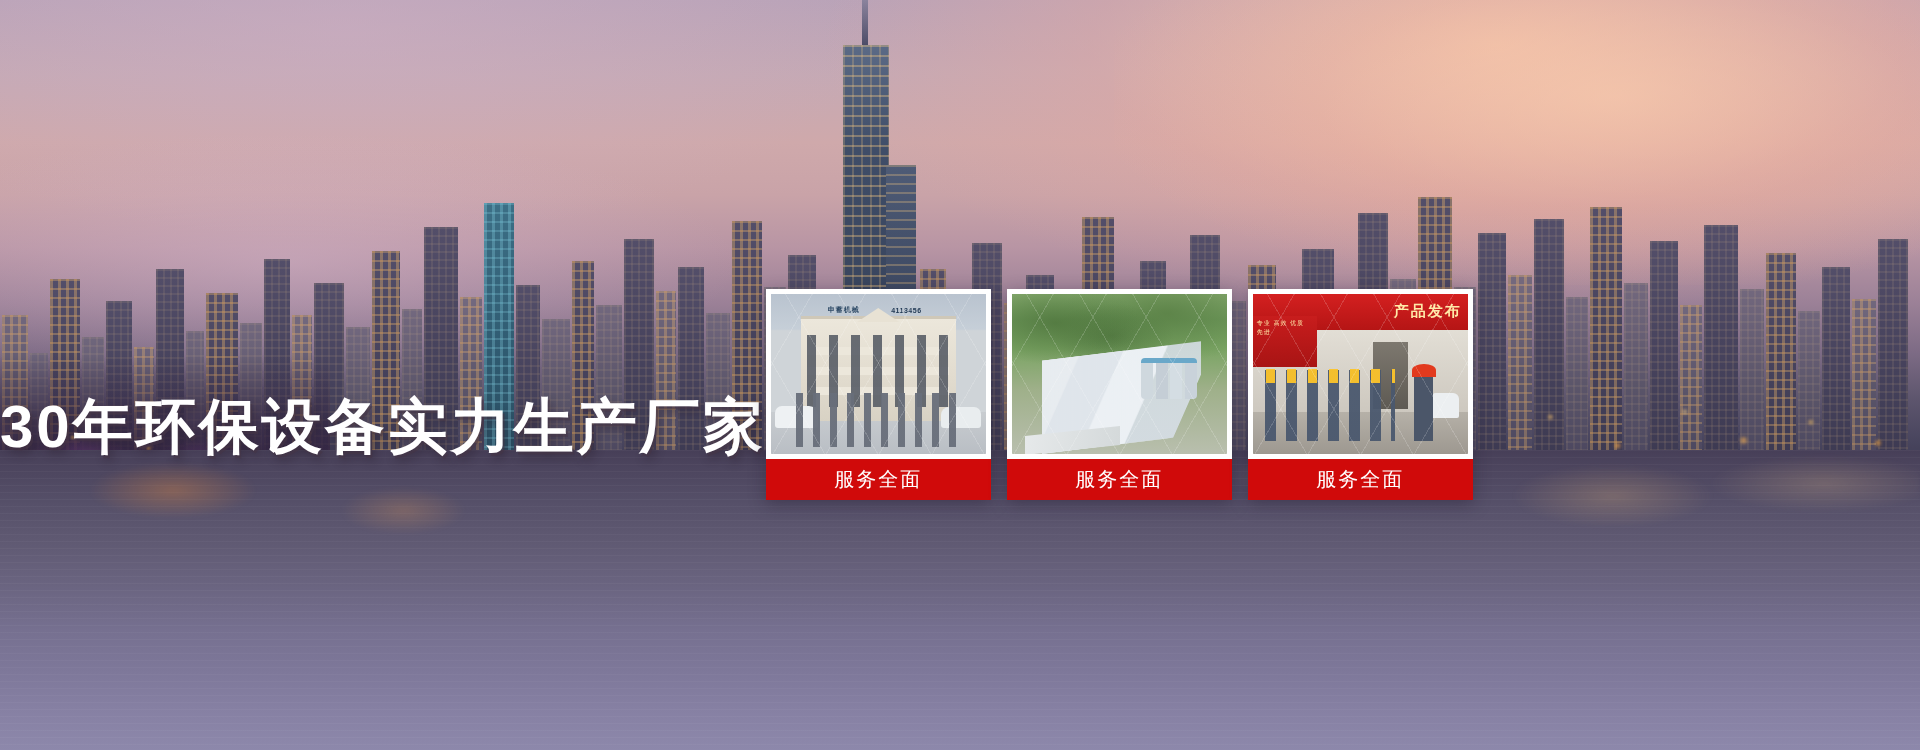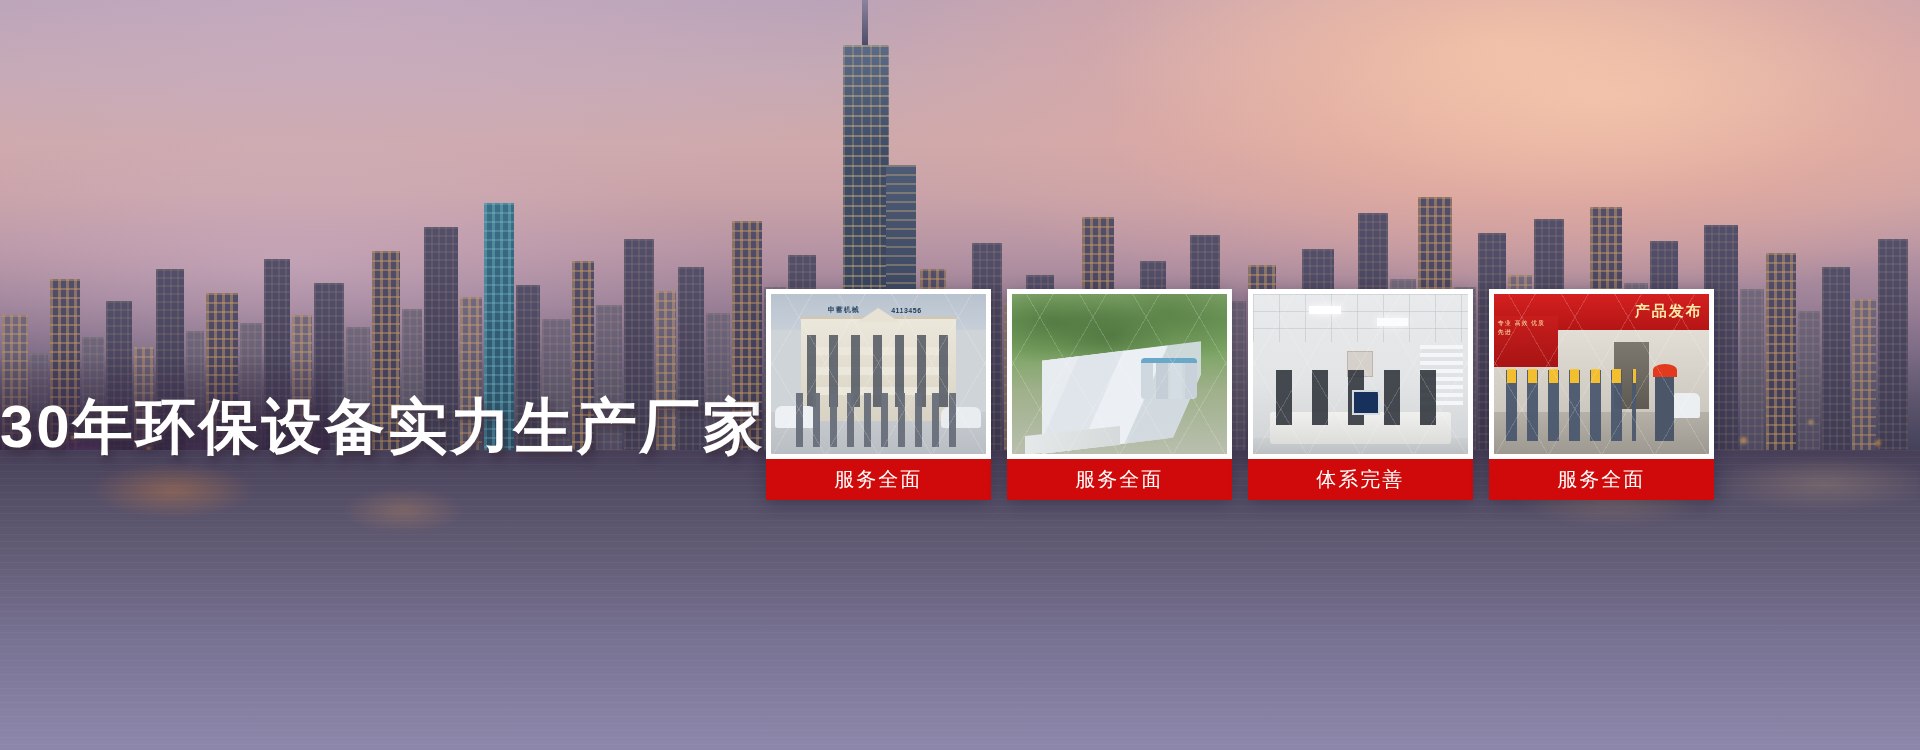--- a/index.html
+++ b/index.html
@@ -500,35 +500,20 @@
         <div class="card-photo p2">
           <div class="p2-green"></div>
           <div class="p2-plant"></div>
           <div class="p2-silos"></div>
           <div class="p2-road"></div>
           <div class="wm"></div>
         </div>
         <div class="card-caption">服务全面</div>
       </div>
 
-      <div class="card">
-        <div class="card-photo p3">
-          <div class="p3-ceil"></div>
-          <div class="p3-light1"></div>
-          <div class="p3-light2"></div>
-          <div class="p3-win"></div>
-          <div class="p3-wallart"></div>
-          <div class="p3-floor"></div>
-          <div class="p3-desk"></div>
-          <div class="p3-people"></div>
-          <div class="p3-monitor"></div>
-          <div class="wm"></div>
-        </div>
-        <div class="card-caption">体系完善</div>
-      </div>
 
       <div class="card">
         <div class="card-photo p4">
           <div class="p4-wall"></div>
           <div class="p4-door"></div>
           <div class="p4-floor"></div>
           <div class="p4-banner">产品发布</div>
           <div class="p4-leftred">专业 高效
 优质 先进</div>
           <div class="p4-car"></div>

